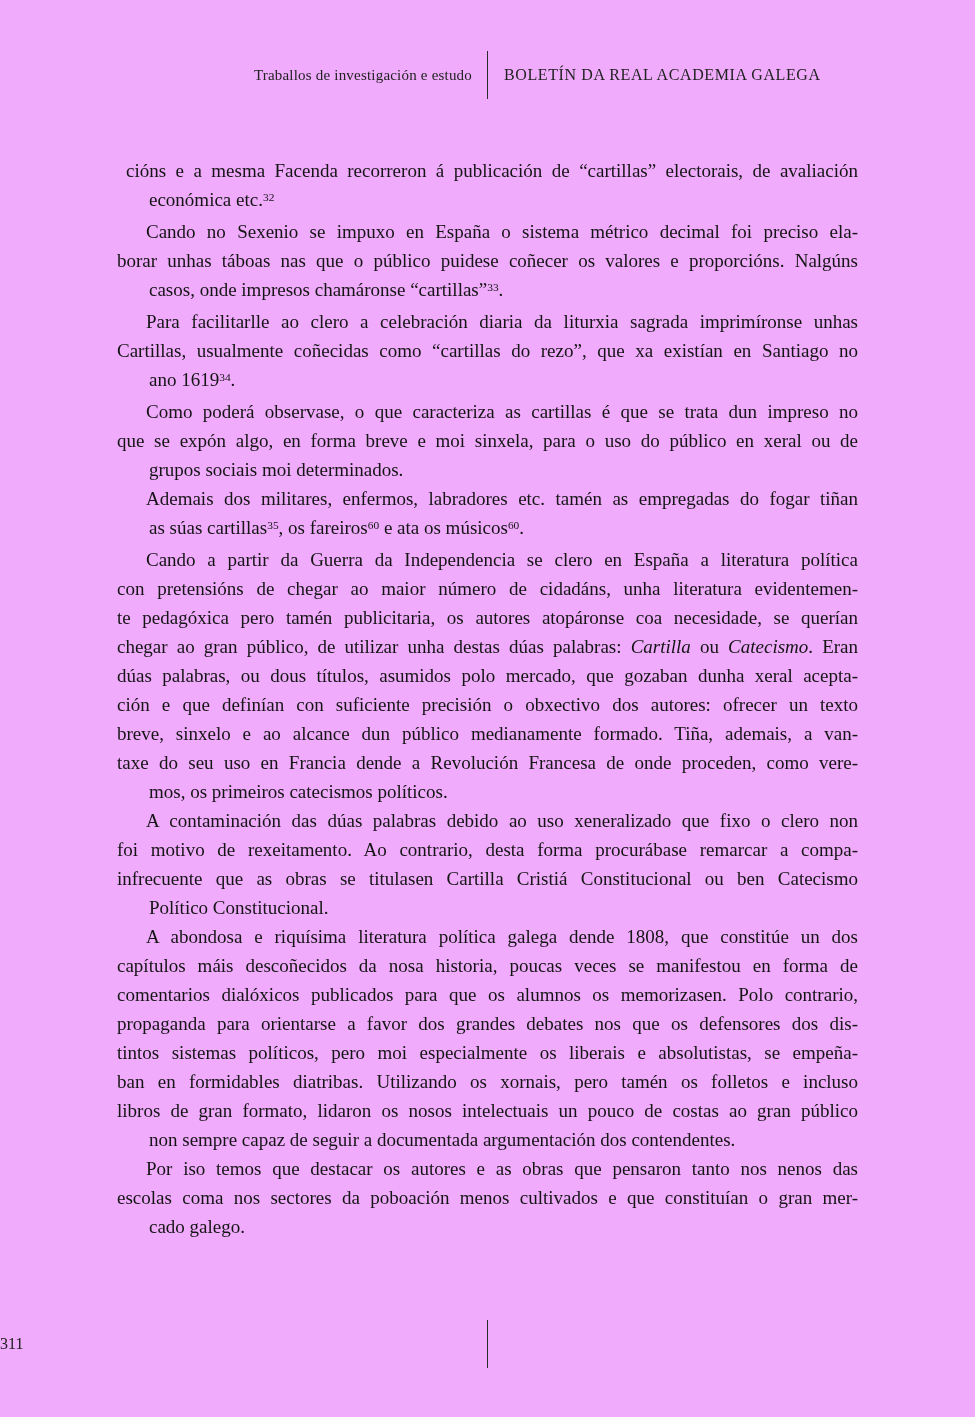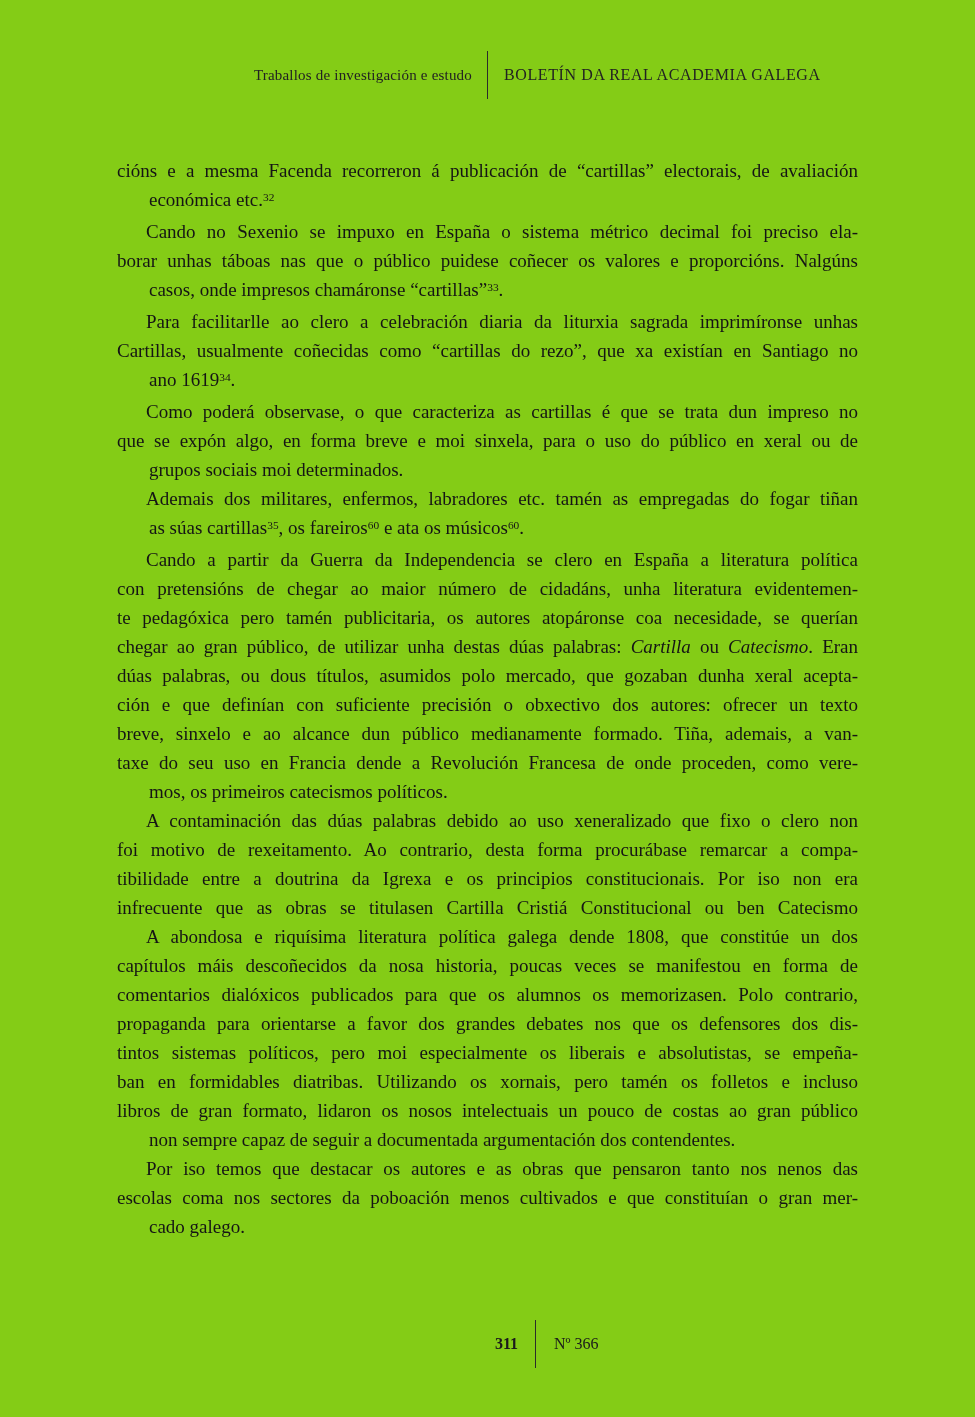--- a/index.html
+++ b/index.html
@@ -5,21 +5,21 @@
   html, body {
     margin: 0;
     padding: 0;
     background: #e8e8e8;
   }
   .page {
     position: relative;
     width: 975px;
     height: 1417px;
     margin: 0 auto;
-    background: #84cc16;
+    background: #f0abfc;
     font-family: "Liberation Serif", "DejaVu Serif", serif;
     color: #161616;
     overflow: hidden;
   }
   
   .running-head {
     position: absolute;
     top: 50px;
     left: 0;
     right: 0;
@@ -63,48 +63,46 @@
   .line {
     text-align: justify;
     text-align-last: justify;
     white-space: nowrap;
   }
   .line.last {
     text-align-last: left;
     margin-left: 32px;
   }
   .paragraph .line.first { text-indent: 29px; }
-  .paragraph.no-indent .line.first { text-indent: 0; }
+  .paragraph.no-indent .line.first { text-indent: 0; margin-left: 9px; }
   .sup {
     font-size: 0.6em;
     vertical-align: baseline;
     position: relative;
     top: -0.48em;
     letter-spacing: 0;
   }
   .ital { font-style: italic; }
   
   .page-footer {
     position: absolute;
     top: 1318px;
     left: 0;
     right: 0;
     height: 52px;
     display: flex;
     align-items: center;
   }
   .pf-left {
     width: 487px;
-    text-align: right;
     padding-right: 17px;
     box-sizing: border-box;
     font-size: 16px;
-    font-weight: bold;
+    font-weight: normal;
     color: #1b1b1b;
-    margin-left: 48px;
   }
   .pf-divider {
     width: 1px;
     height: 48px;
     background: #2b2b2b;
     flex: 0 0 1px;
   }
   .pf-right {
     flex: 1;
     padding-left: 18px;
@@ -154,22 +152,22 @@
         <div class="line"><span>chegar ao gran público, de utilizar unha destas dúas palabras: </span><span class="ital">Cartilla</span><span> ou </span><span class="ital">Catecismo</span><span>. Eran</span></div>
         <div class="line"><span>dúas palabras, ou dous títulos, asumidos polo mercado, que gozaban dunha xeral acepta-</span></div>
         <div class="line"><span>ción e que definían con suficiente precisión o obxectivo dos autores: ofrecer un texto</span></div>
         <div class="line"><span>breve, sinxelo e ao alcance dun público medianamente formado. Tiña, ademais, a van-</span></div>
         <div class="line"><span>taxe do seu uso en Francia dende a Revolución Francesa de onde proceden, como vere-</span></div>
         <div class="line last"><span>mos, os primeiros catecismos políticos.</span></div>
       </div>
     <div class="paragraph">
         <div class="line first"><span>A contaminación das dúas palabras debido ao uso xeneralizado que fixo o clero non</span></div>
         <div class="line"><span>foi motivo de rexeitamento. Ao contrario, desta forma procurábase remarcar a compa-</span></div>
-        <div class="line"><span>tibilidade entre a doutrina da Igrexa e os principios constitucionais. Por iso non era</span></div>
         <div class="line"><span>infrecuente que as obras se titulasen Cartilla Cristiá Constitucional ou ben Catecismo</span></div>
+        <div class="line last"><span>Político Constitucional.</span></div>
       </div>
     <div class="paragraph">
         <div class="line first"><span>A abondosa e riquísima literatura política galega dende 1808, que constitúe un dos</span></div>
         <div class="line"><span>capítulos máis descoñecidos da nosa historia, poucas veces se manifestou en forma de</span></div>
         <div class="line"><span>comentarios dialóxicos publicados para que os alumnos os memorizasen. Polo contrario,</span></div>
         <div class="line"><span>propaganda para orientarse a favor dos grandes debates nos que os defensores dos dis-</span></div>
         <div class="line"><span>tintos sistemas políticos, pero moi especialmente os liberais e absolutistas, se empeña-</span></div>
         <div class="line"><span>ban en formidables diatribas. Utilizando os xornais, pero tamén os folletos e incluso</span></div>
         <div class="line"><span>libros de gran formato, lidaron os nosos intelectuais un pouco de costas ao gran público</span></div>
         <div class="line last"><span>non sempre capaz de seguir a documentada argumentación dos contendentes.</span></div>
@@ -177,16 +175,15 @@
     <div class="paragraph">
         <div class="line first"><span>Por iso temos que destacar os autores e as obras que pensaron tanto nos nenos das</span></div>
         <div class="line"><span>escolas coma nos sectores da poboación menos cultivados e que constituían o gran mer-</span></div>
         <div class="line last"><span>cado galego.</span></div>
       </div>
   </main>
 
   <footer class="page-footer">
     <div class="pf-left">311</div>
     <div class="pf-divider"></div>
-    <div class="pf-right">Nº 366</div>
   </footer>
 
 </div>
 
 </body></html>

